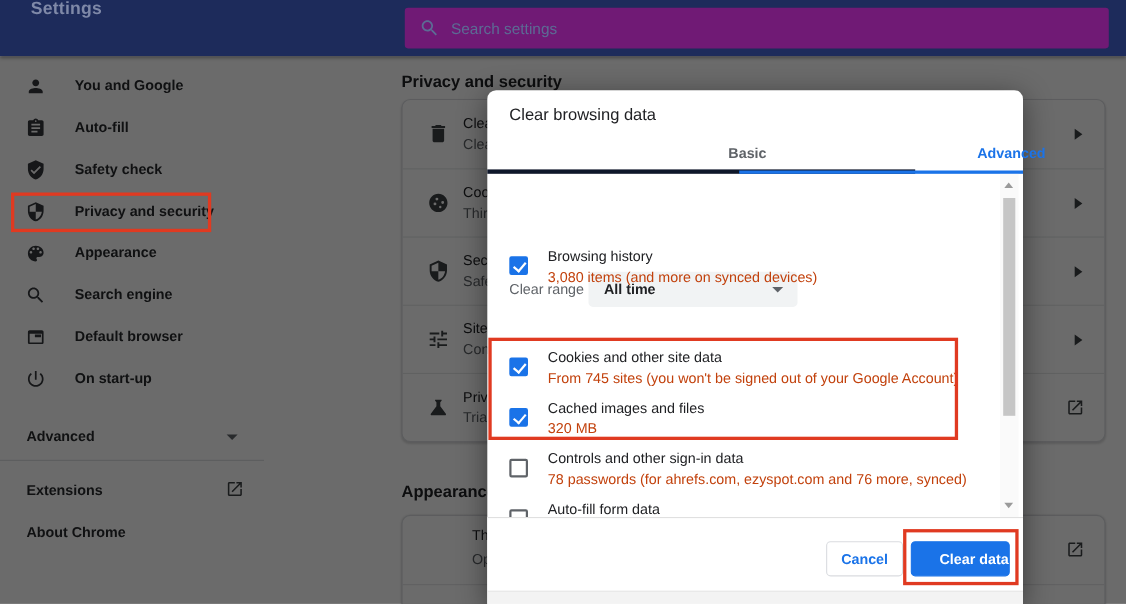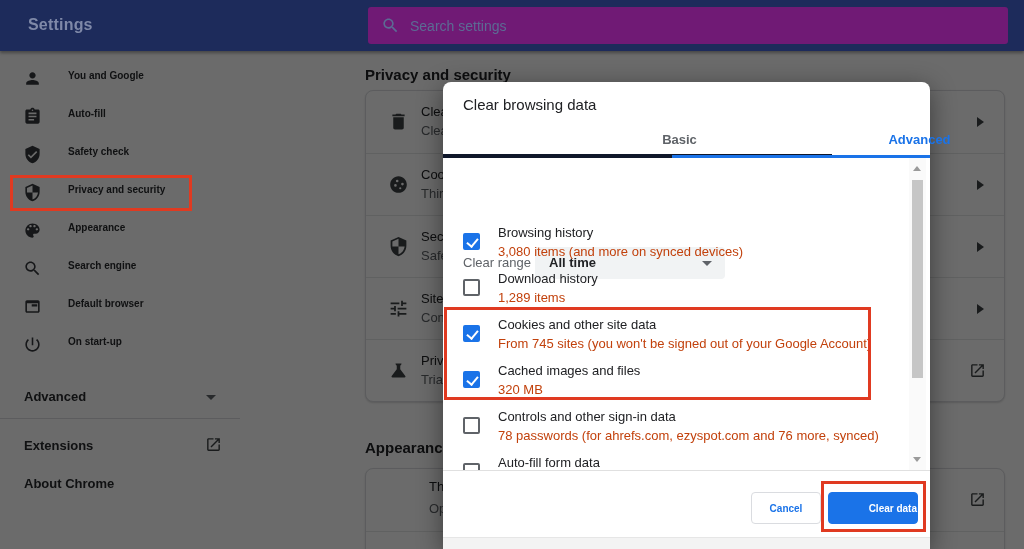--- a/index.html
+++ b/index.html
@@ -3,36 +3,36 @@
 <meta charset="utf-8">
 <style>
   * { margin:0; padding:0; box-sizing:border-box; }
   html,body { width:1024px; height:549px; }
   body { font-family:"Liberation Sans", sans-serif; background:#fff; }
   #screen { position:relative; width:1024px; height:549px; overflow:hidden; background:#fff; }
 
   
   #header { position:absolute; left:0; top:0; width:1024px; height:51px;
             background:#1d2b5b; z-index:5; box-shadow:0 2px 3px rgba(0,0,0,0.35); }
-  .header-title { position:absolute; left:28px; top:16px; font-size:16px; color:#7f89a8; font-weight:700; letter-spacing:.2px; }
+  .header-title { position:absolute; left:28px; top:0; font-size:16px; color:#7f89a8; font-weight:700; letter-spacing:.2px; }
   .search-box { position:absolute; left:368px; top:7px; width:640px; height:37px;
                 background:#701a75; border-radius:3px; }
   .search-box svg { position:absolute; left:13px; top:9px; }
   .search-input { position:absolute; left:42px; top:0; width:580px; height:37px; border:none; outline:none;
                   background:transparent; color:#9aa6c9; font-size:14px; font-family:"Liberation Sans",sans-serif; }
   .search-input::placeholder { color:#5c6b94; opacity:1; }
 
   
   #page { position:absolute; left:0; top:51px; width:1024px; height:498px; background:#fff;
           filter:brightness(0.42); z-index:1; }
 
   
   .nav-item { position:absolute; left:0; width:250px; height:38px; cursor:pointer; }
   .nav-item .ic { position:absolute; left:23px; top:10px; width:19px; height:19px; color:#34373b; }
-  .nav-item .lbl { position:absolute; left:68px; top:11px; font-size:10px; font-weight:700; color:#27292c; }
+  .nav-item .lbl { position:absolute; left:68px; top:11px; font-size:13px; font-weight:700; color:#27292c; }
   .caret-down { width:0; height:0; border-left:5px solid transparent; border-right:5px solid transparent;
                 border-top:5px solid #5f6368; }
   .sidebar-advanced { position:absolute; left:0; top:327px; width:250px; height:38px; cursor:pointer; }
   .sidebar-advanced .lbl { position:absolute; left:24px; top:11px; font-size:13px; font-weight:700; color:#27292c; }
   .sidebar-advanced .caret-down { position:absolute; left:206px; top:17px; }
   .sidebar-divider { position:absolute; left:0; top:367px; width:240px; height:0; border-top:1px solid #dadce0; }
   .sidebar-foot { position:absolute; left:0; width:250px; height:38px; cursor:pointer; }
   .sidebar-foot .lbl { position:absolute; left:24px; top:11px; font-size:13px; font-weight:700; color:#27292c; }
   .sidebar-foot .ext { position:absolute; left:205px; top:9px; color:#3c4043; }
 
@@ -79,21 +79,21 @@
 
   
   .dlg-scrollbar { position:absolute; left:466px; top:0; width:17px; height:312px; background:#fafafa; cursor:pointer; }
   .sb-up { position:absolute; left:4px; top:8px; width:0; height:0;
            border-left:4px solid transparent; border-right:4px solid transparent; border-bottom:5px solid #9a9a9a; }
   .sb-down { position:absolute; left:4px; bottom:8px; width:0; height:0;
            border-left:4px solid transparent; border-right:4px solid transparent; border-top:5px solid #9a9a9a; }
   .sb-thumb { position:absolute; left:3px; top:22px; width:11px; height:198px; background:#c6c6c6; }
 
   .dlg-footer { position:absolute; left:0; top:388px; width:487px; height:67px; border-top:1px solid #e0e0e0; background:#fff; }
-  .btn { position:absolute; top:21px; height:32px; border-radius:4px; font-size:10px; font-weight:700;
+  .btn { position:absolute; top:21px; height:32px; border-radius:4px; font-size:13px; font-weight:700;
          font-family:"Liberation Sans",sans-serif; cursor:pointer; }
   .btn-cancel { left:308px; width:70px; background:#fff; border:1px solid #dadce0; color:#1a73e8; }
   .btn-confirm { left:385px; width:90px; background:#1a73e8; border:1px solid #1a73e8; color:#fff;text-align:right; }
   .dlg-bottom-strip { position:absolute; left:0; top:455px; width:487px; height:12px; background:#f3f3f3; border-top:1px solid #e6e6e6; }
 
   
   .anno { position:absolute; border:3px solid #e03a21; z-index:20; pointer-events:none; }
   #anno-sidebar { left:10px; top:175px; width:182px; height:36px; }
   #anno-checkboxes { left:444px; top:307px; width:427px; height:93px; }
   #anno-clear { left:821px; top:481px; width:105px; height:51px; }
@@ -257,25 +257,20 @@
       <div class="tr-select">
         <span class="val">All time</span>
         <span class="caret-down"></span>
       </div>
 
       <div class="chk-row" style="top:65px">
         <span class="chk-box checked"></span>
         <span class="chk-title">Browsing history</span>
         <span class="chk-sub">3,080 items (and more on synced devices)</span>
       </div>
-      <div class="chk-row" style="top:111px">
-        <span class="chk-box"></span>
-        <span class="chk-title">Download history</span>
-        <span class="chk-sub">1,289 items</span>
-      </div>
       <div class="chk-row" style="top:157px">
         <span class="chk-box checked"></span>
         <span class="chk-title">Cookies and other site data</span>
         <span class="chk-sub">From 745 sites (you won't be signed out of your Google Account)</span>
       </div>
       <div class="chk-row" style="top:203px">
         <span class="chk-box checked"></span>
         <span class="chk-title">Cached images and files</span>
         <span class="chk-sub">320 MB</span>
       </div>

